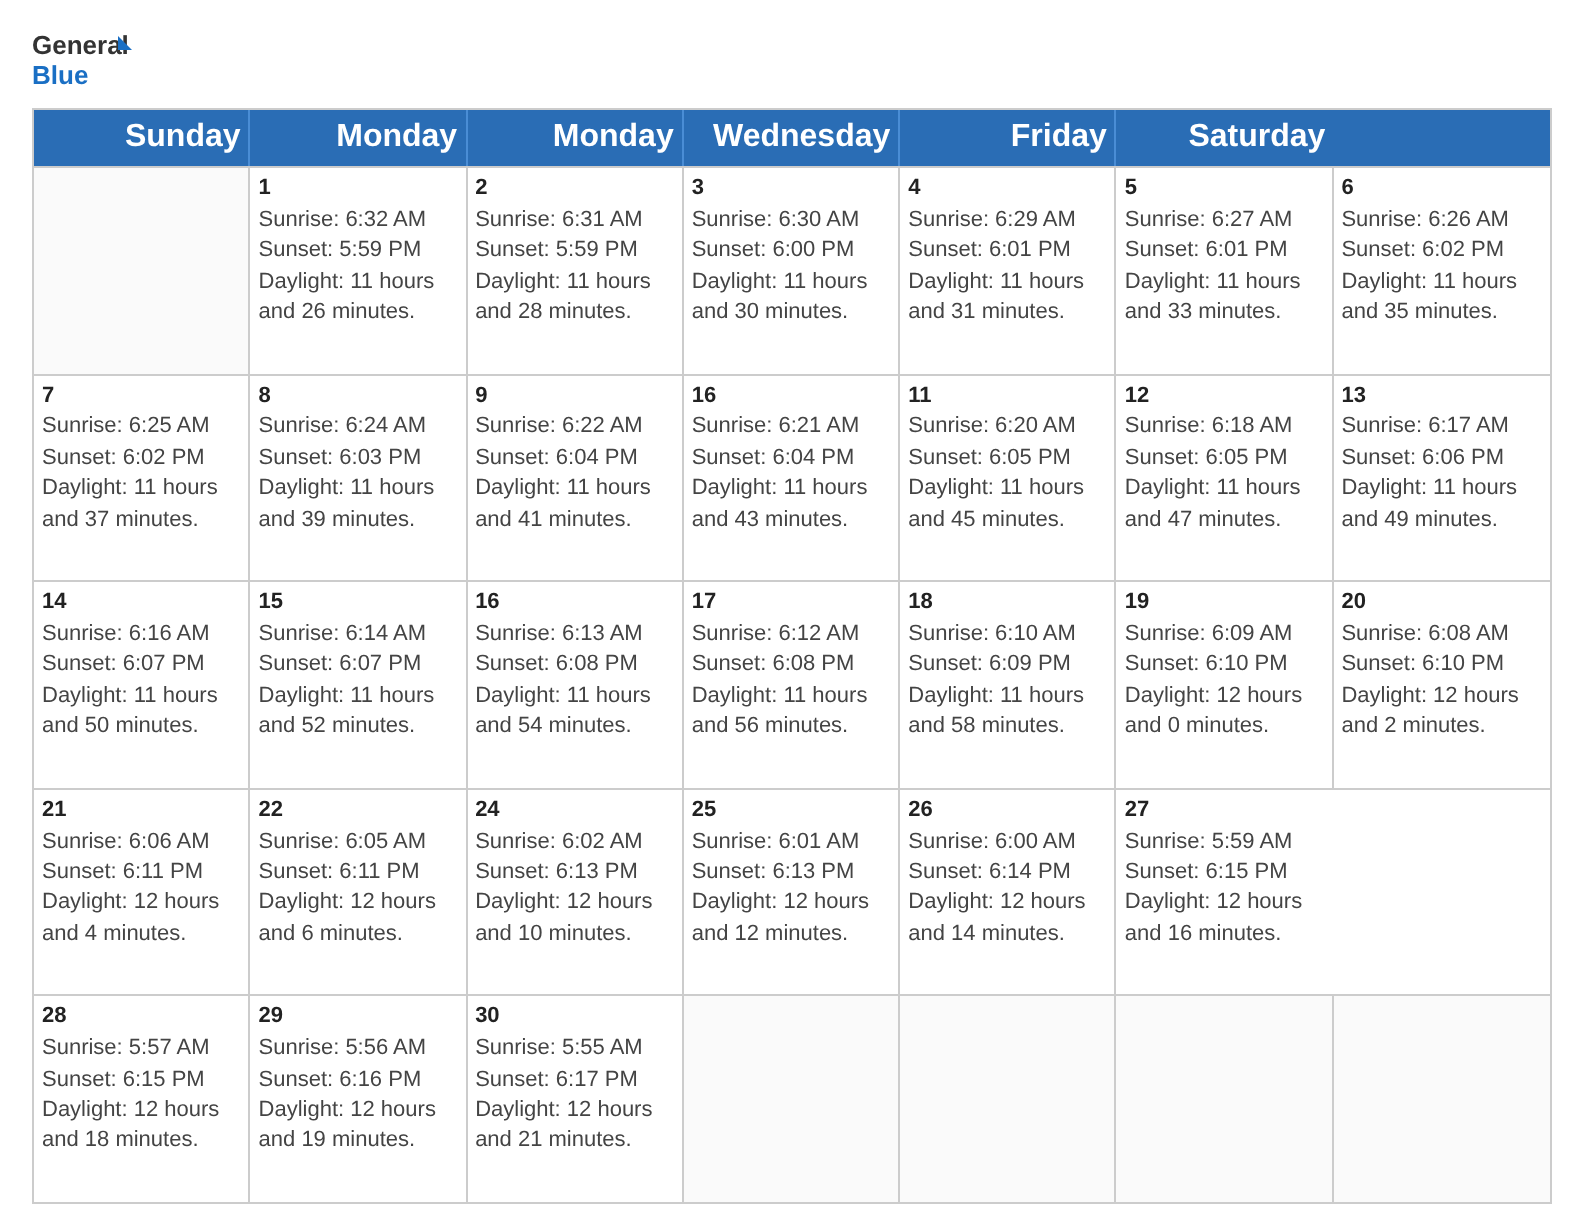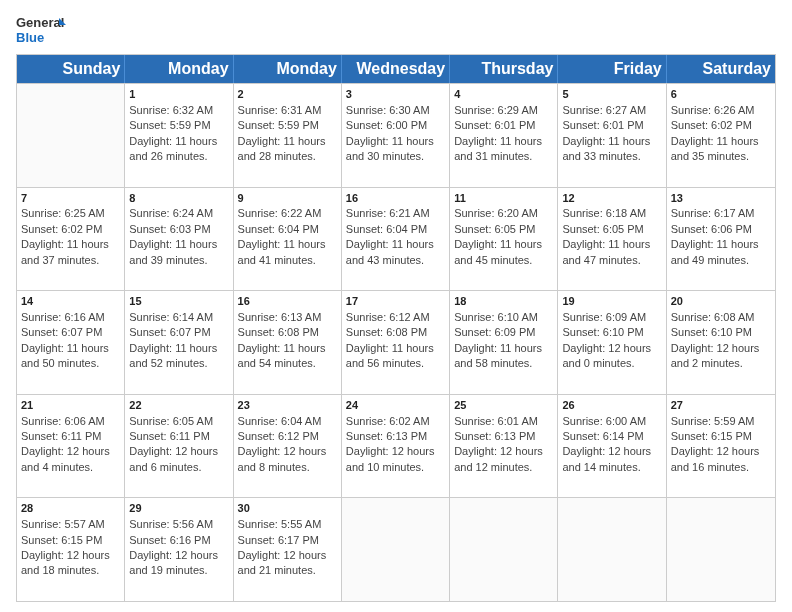--- a/index.html
+++ b/index.html
@@ -114,21 +114,20 @@
       <div class="location"></div>
     </div>
   </div>
 
   <div class="calendar">
     <div class="cal-header">
     <div class="cal-header-cell">Sunday</div>
         <div class="cal-header-cell">Monday</div>
         <div class="cal-header-cell">Monday</div>
         <div class="cal-header-cell">Wednesday</div>
-        <div class="cal-header-cell">Thursday</div>
         <div class="cal-header-cell">Friday</div>
         <div class="cal-header-cell">Saturday</div>
       </div>
     <div class="cal-body">
     <div class="cal-row">
           <div class="cal-cell empty"></div>
           <div class="cal-cell">
             <span class="day-num">1</span>
             <div class="cell-info">Sunrise: 6:32 AM<br>Sunset: 5:59 PM<br>Daylight: 11 hours and 26 minutes.</div>
           </div>
@@ -216,24 +215,20 @@
         <div class="cal-row">
           <div class="cal-cell">
             <span class="day-num">21</span>
             <div class="cell-info">Sunrise: 6:06 AM<br>Sunset: 6:11 PM<br>Daylight: 12 hours and 4 minutes.</div>
           </div>
           <div class="cal-cell">
             <span class="day-num">22</span>
             <div class="cell-info">Sunrise: 6:05 AM<br>Sunset: 6:11 PM<br>Daylight: 12 hours and 6 minutes.</div>
           </div>
           <div class="cal-cell">
-            <span class="day-num">23</span>
-            <div class="cell-info">Sunrise: 6:04 AM<br>Sunset: 6:12 PM<br>Daylight: 12 hours and 8 minutes.</div>
-          </div>
-          <div class="cal-cell">
             <span class="day-num">24</span>
             <div class="cell-info">Sunrise: 6:02 AM<br>Sunset: 6:13 PM<br>Daylight: 12 hours and 10 minutes.</div>
           </div>
           <div class="cal-cell">
             <span class="day-num">25</span>
             <div class="cell-info">Sunrise: 6:01 AM<br>Sunset: 6:13 PM<br>Daylight: 12 hours and 12 minutes.</div>
           </div>
           <div class="cal-cell">
             <span class="day-num">26</span>
             <div class="cell-info">Sunrise: 6:00 AM<br>Sunset: 6:14 PM<br>Daylight: 12 hours and 14 minutes.</div>

